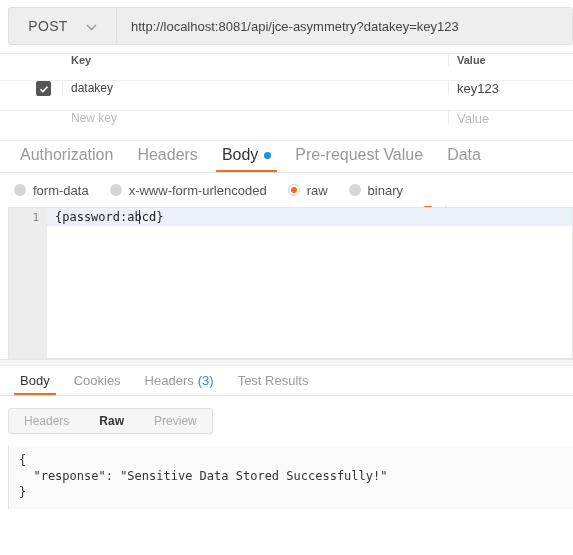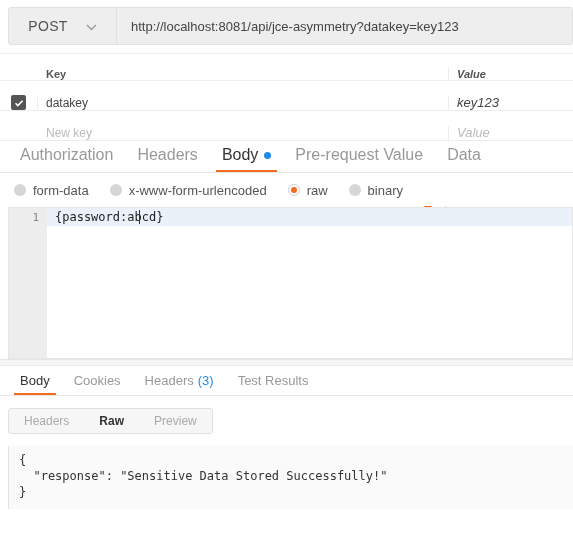--- a/index.html
+++ b/index.html
@@ -52,21 +52,22 @@
     white-space: nowrap;
   }
 
   
   .params { margin-top: 8px; }
   .prow {
     display: flex;
     height: 30px;
     border-top: 1px solid #ededed;
     border-bottom: 1px solid #ededed;
-    align-items: flex-end;
+    align-items: flex-start;
+    padding-left: 25px;
   }
   .prow + .prow { border-top: none; }
   .prow.head { height: 28px; border-top: 1px solid #ededed; }
   .pcheck {
     width: 38px;
     display: flex; align-items: center; justify-content: center;
     border-right: 1px solid #ededed;
   }
   .cbox {
     width: 15px; height: 15px;
@@ -83,21 +84,20 @@
     border-right: 1px solid #ededed;
     font-size: 12px; color: #444444;
     cursor: text;
   }
   .pval {
     width: 124px;
     display: flex; align-items: center;
     padding-left: 8px;
     font-size: 13px; color: #444444;
     cursor: text;
-    font-style: italic;
   }
   .prow.head .pkey, .prow.head .pval {
     font-size: 11px; font-weight: bold; color: #555555;
   }
   .ph { color: #bbbbbb; }
 
   
   .rtabs {
     display: flex;
     align-items: flex-end;

